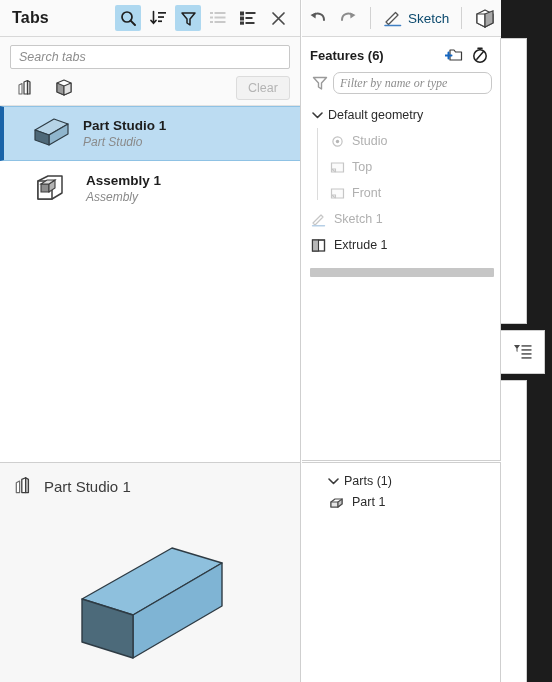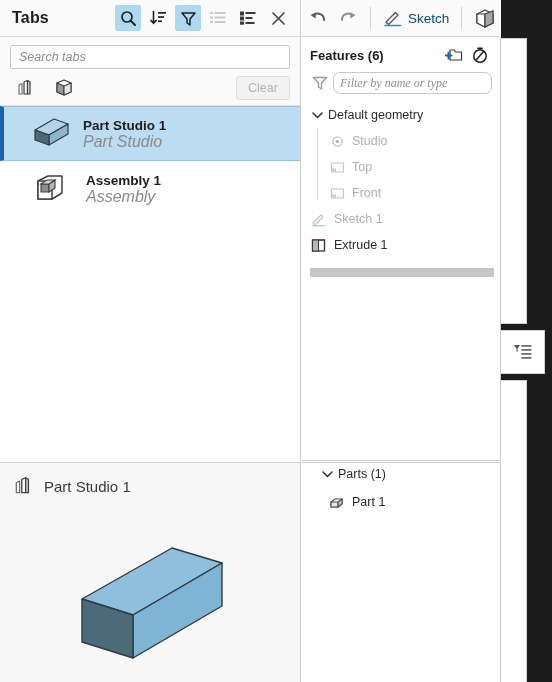--- a/index.html
+++ b/index.html
@@ -84,21 +84,21 @@
     border-bottom:1px solid #8fc2e4;
     padding-left:17px;
   }
   .tab-thumb{
     width:52px;height:44px;flex:0 0 52px;
     display:flex;align-items:center;justify-content:center;
     margin-right:10px;
   }
   .tab-text{display:flex;flex-direction:column;justify-content:center;}
   .tab-name{font-size:13.5px;font-weight:bold;color:#1d1d1d;line-height:17px;}
-  .tab-type{font-size:16px;font-style:italic;color:#8a8a8a;line-height:16px;}
+  .tab-type{font-size:12px;font-style:italic;color:#8a8a8a;line-height:16px;}
 
   
   .preview-panel{
     position:absolute;left:0;top:462px;width:301px;height:220px;
     background:#f7f7f7;
     border-top:1px solid #cfcfcf;
     border-right:1px solid #cfcfcf;
     box-sizing:border-box;
   }
   .preview-header{
@@ -183,21 +183,21 @@
 
   
   .parts-panel{
     position:absolute;left:302px;top:462px;width:199px;height:220px;
     background:#fff;
     border-top:1px solid #cfcfcf;
     border-right:1px solid #cfcfcf;
     box-sizing:border-box;
   }
   .parts-header{
-    display:flex;height:28px;padding-left:18px;
+    display:flex;align-items:center;height:28px;padding-left:24px;
     margin-top:4px;box-sizing:border-box;font-size:12.5px;
   }
   .part-row{
     display:flex;align-items:flex-start;height:26px;padding-left:26px;
     box-sizing:border-box;font-size:12.5px;
   }
 
   
   .right-strip{
     position:absolute;left:501px;top:0;width:51px;height:682px;

